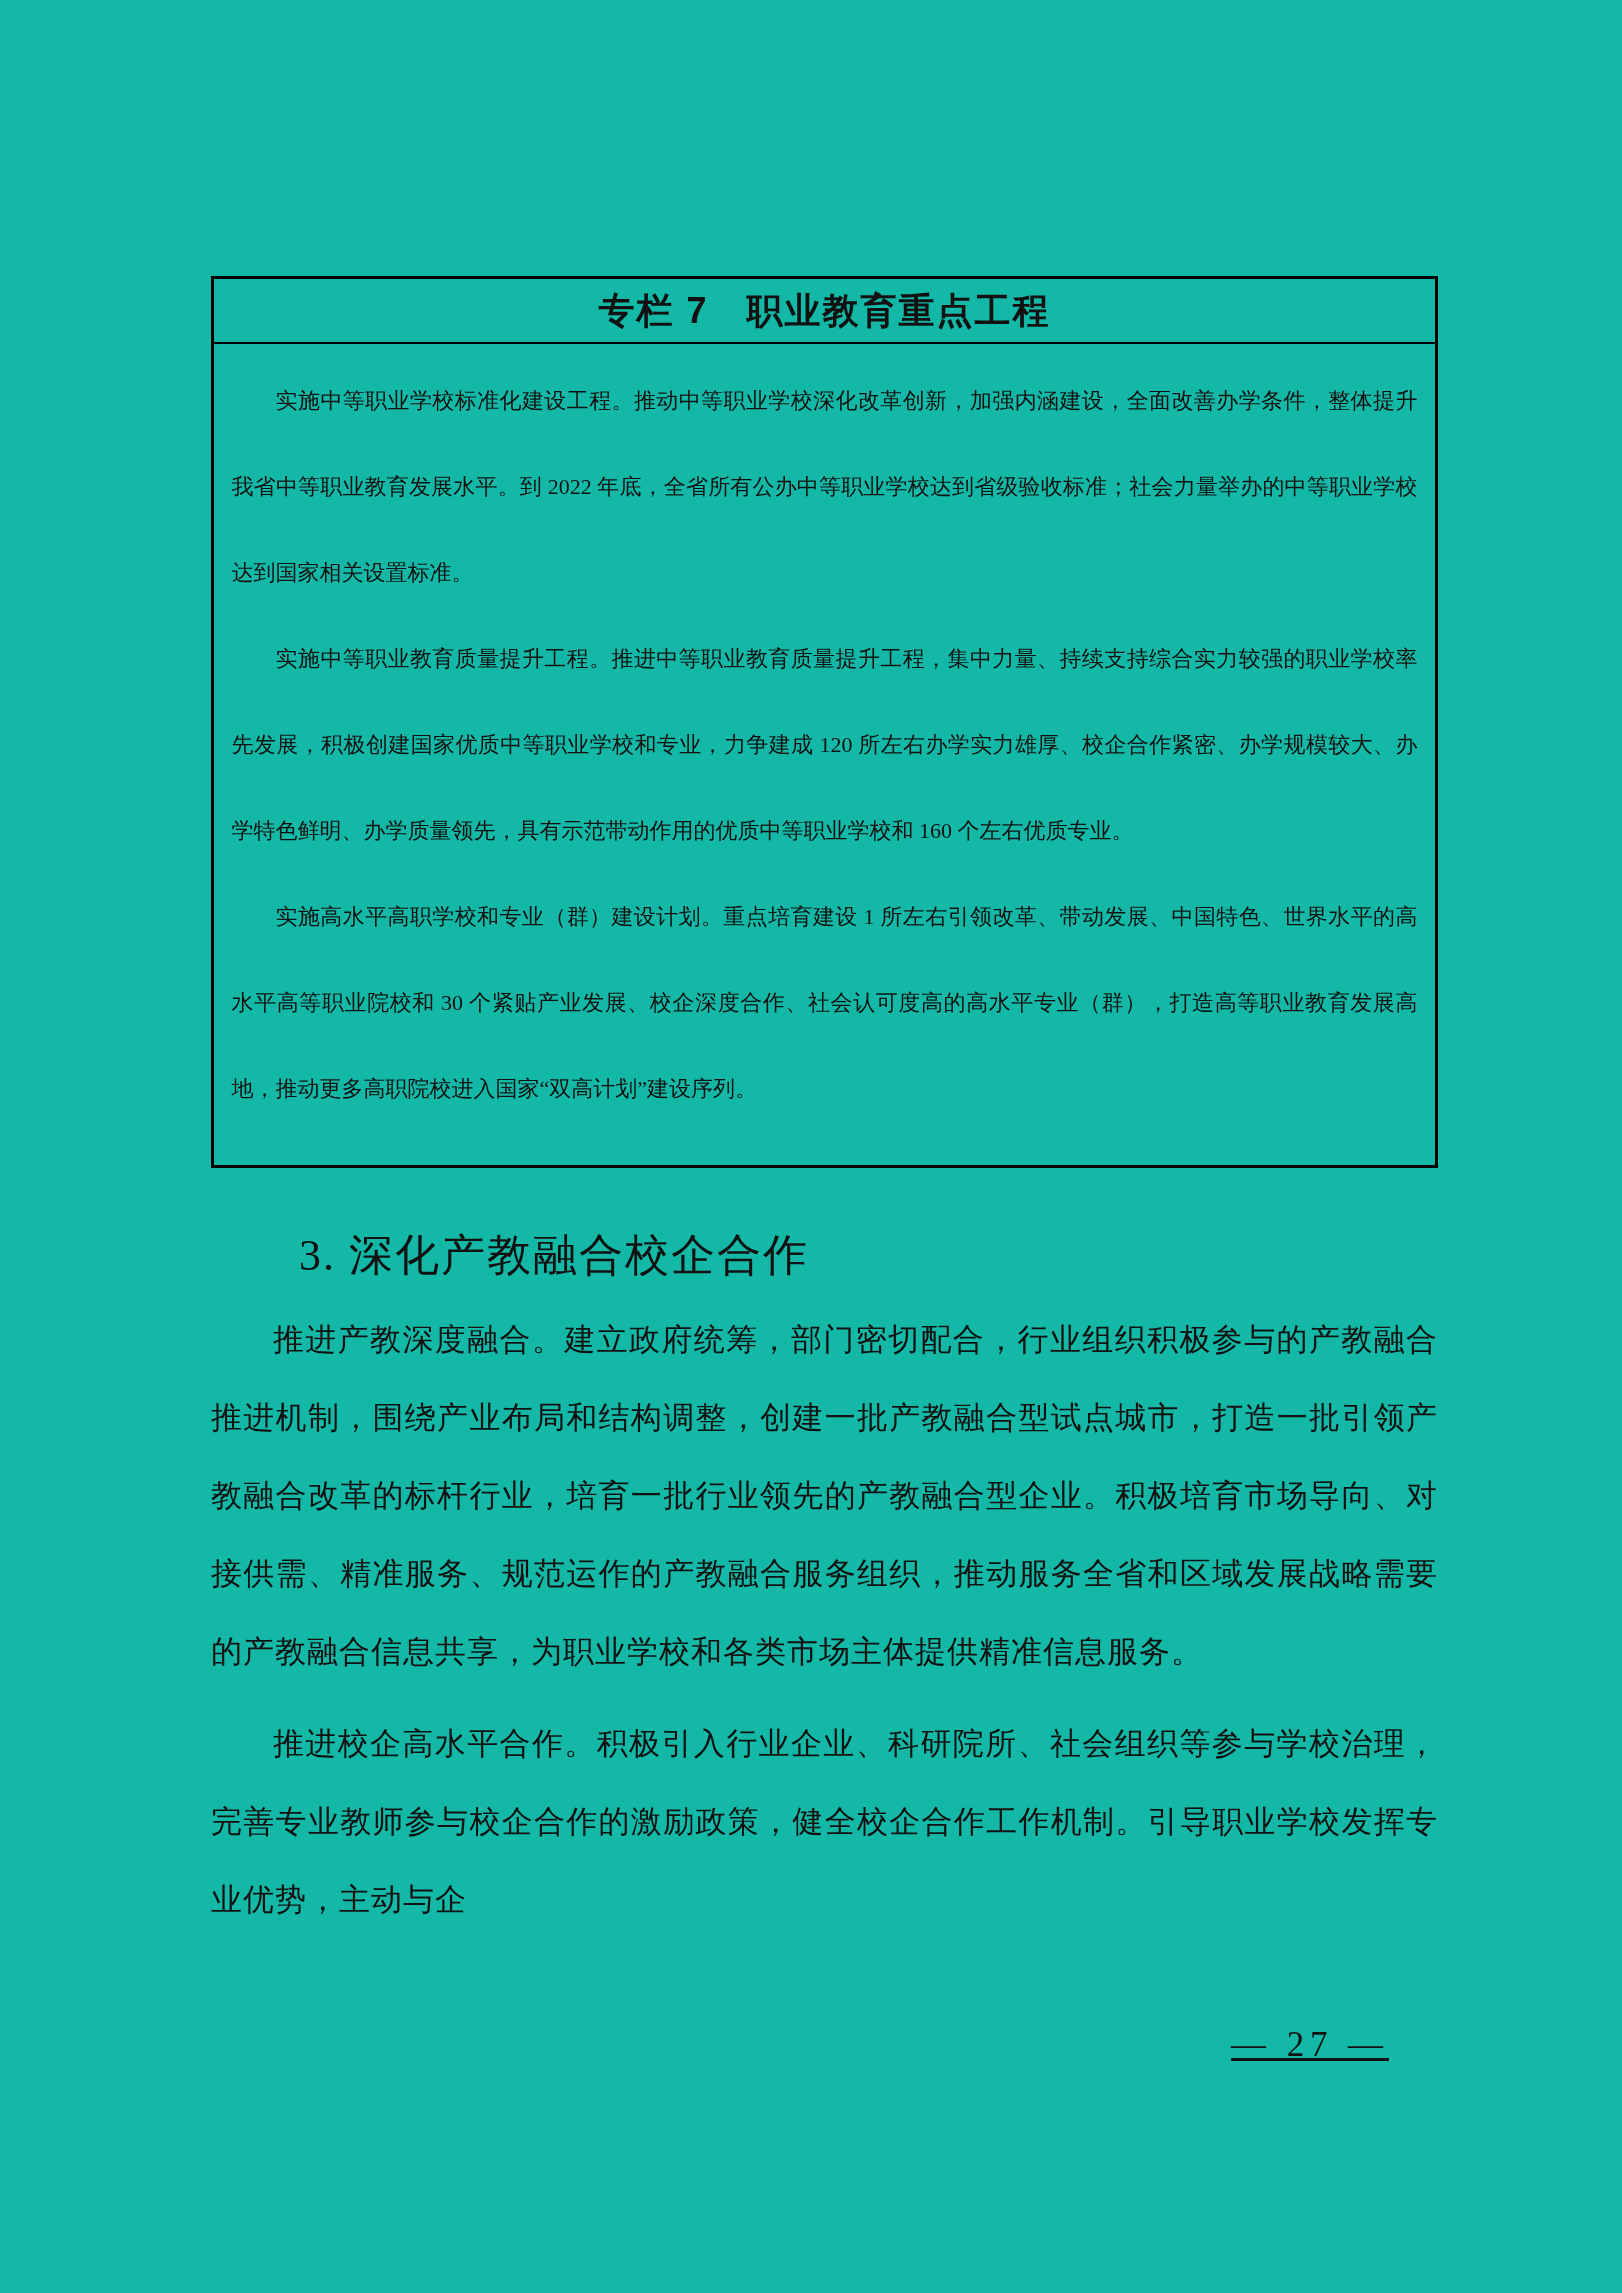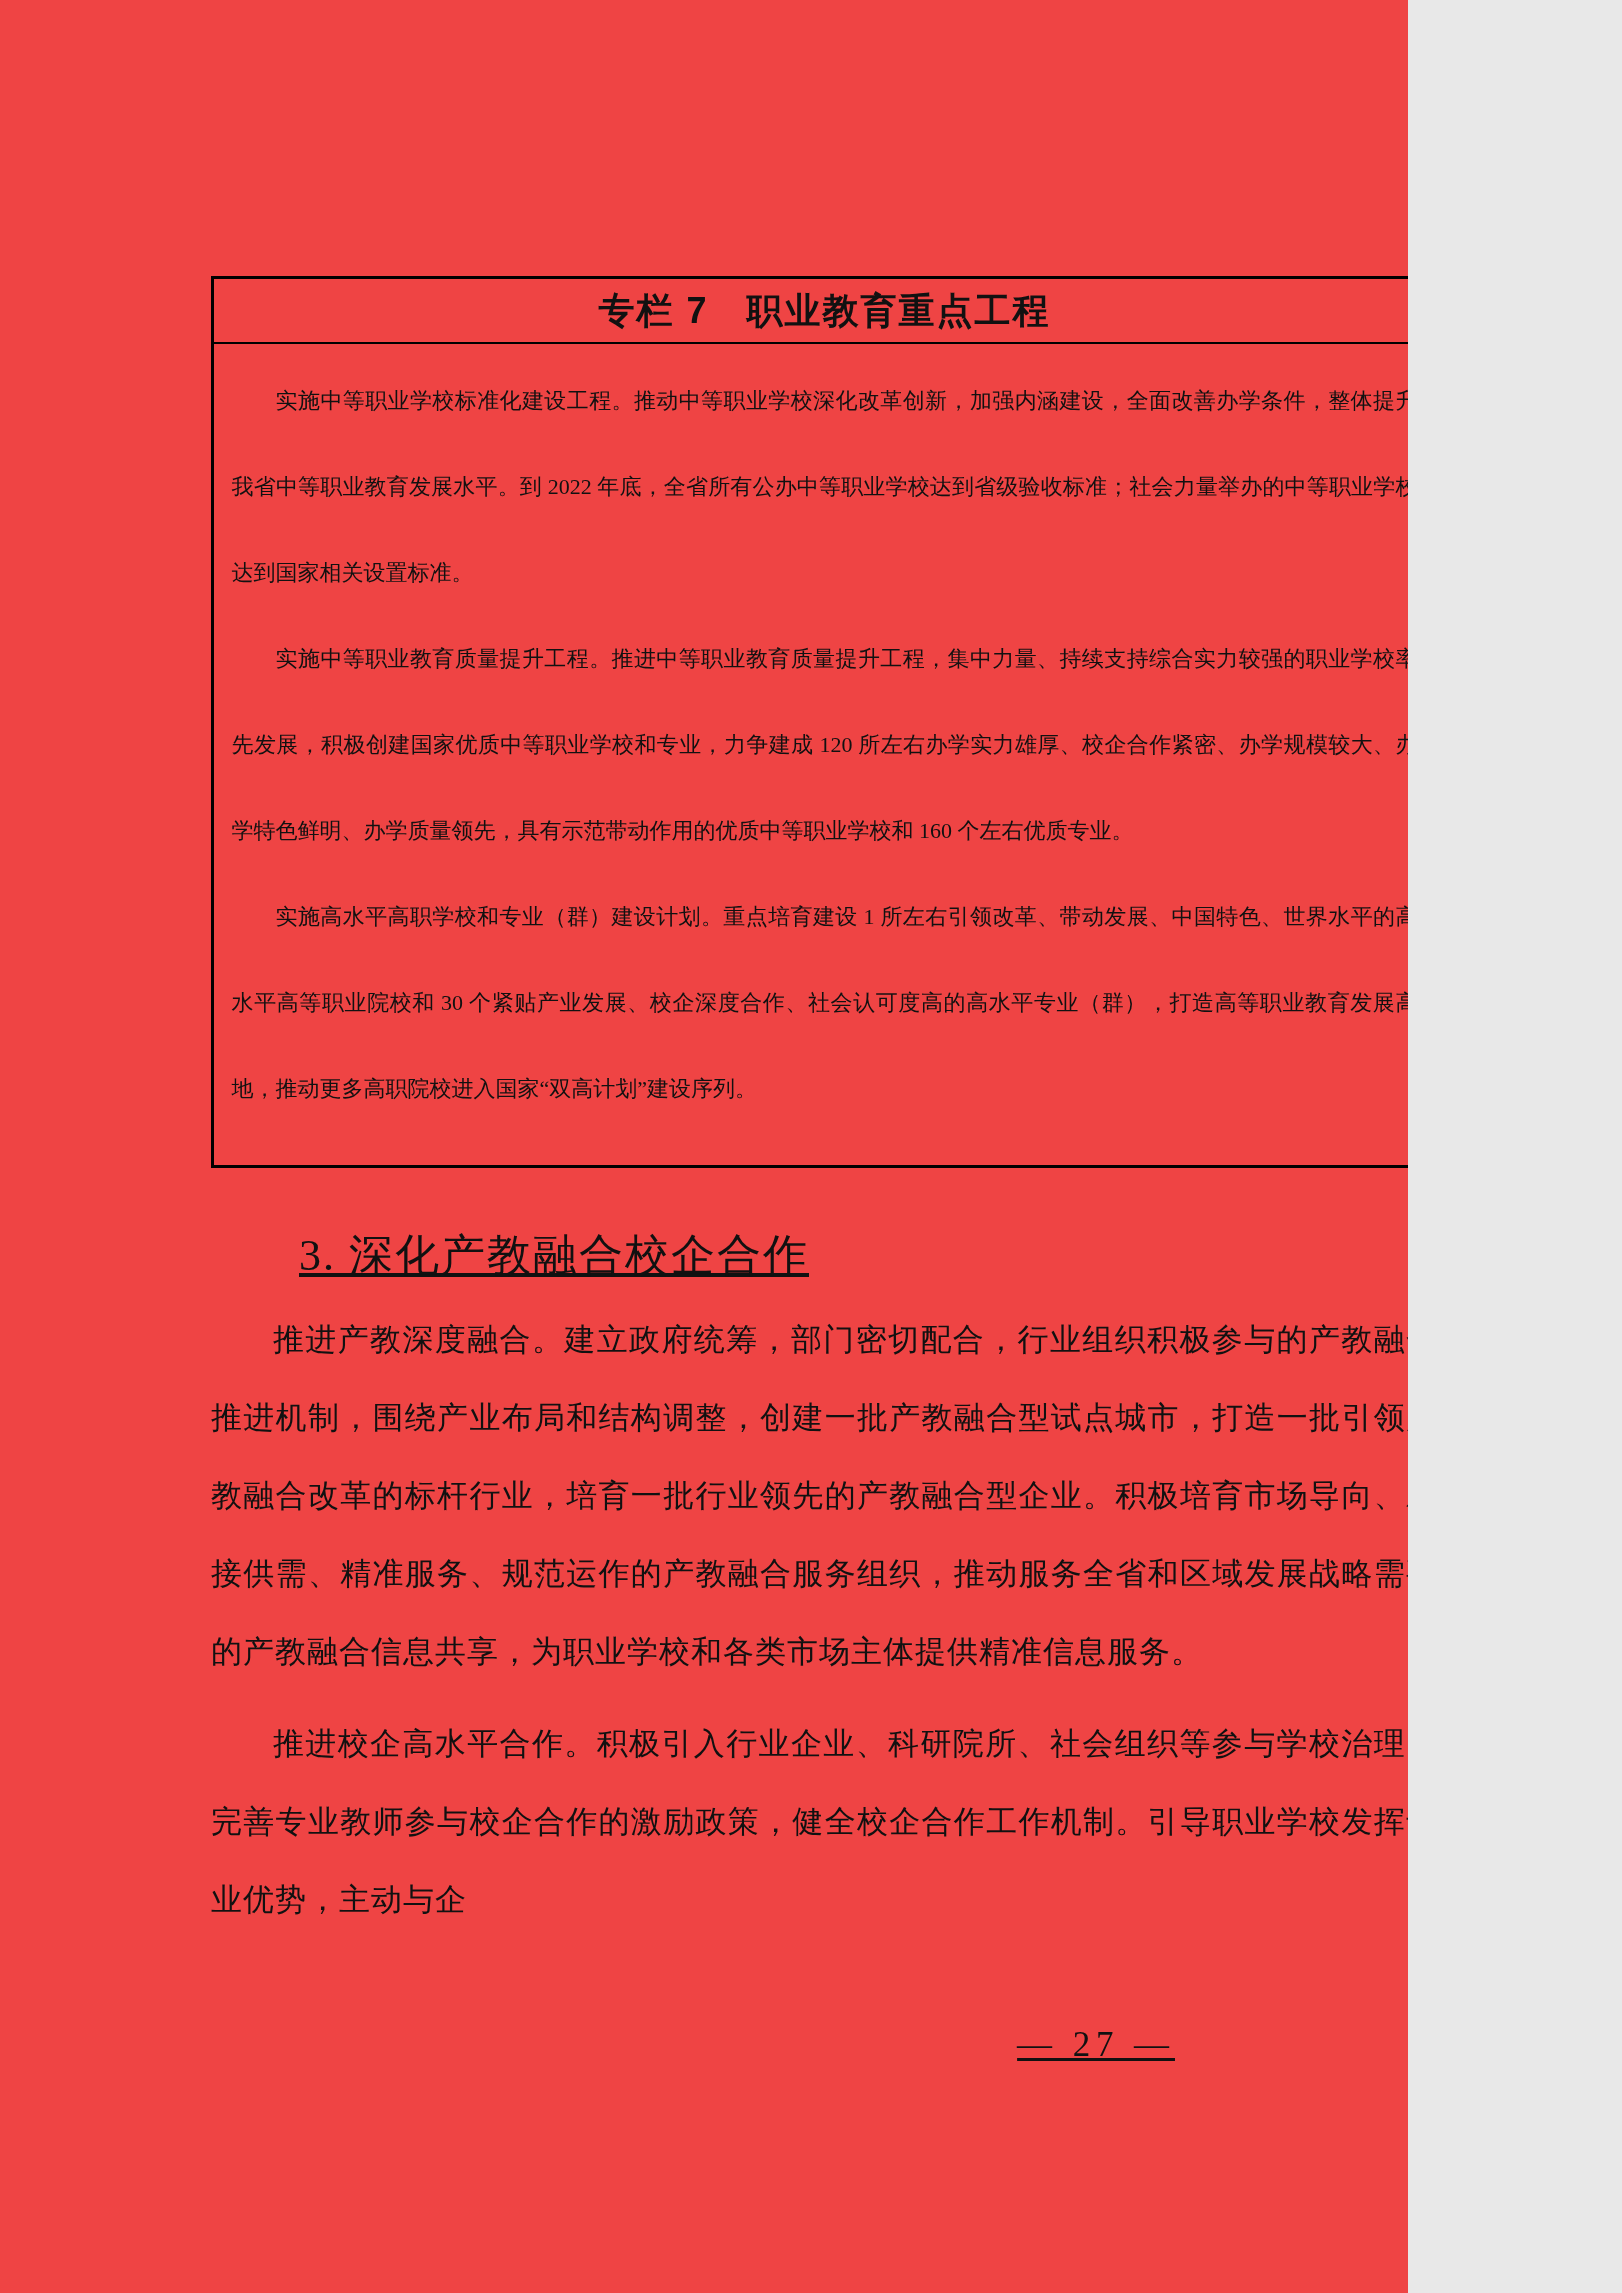--- a/index.html
+++ b/index.html
@@ -2,23 +2,23 @@
 <html lang="zh"><head>
 <meta charset="utf-8">
 <style>
   html, body {
     margin: 0;
     padding: 0;
     background: #e8e8e8;
   }
   .page {
     position: relative;
-    width: 1408px;
+    width: 1622px;
     height: 2294px;
-    background: #ef4444;
+    background: #14b8a6;
     font-family: "Liberation Serif", "DejaVu Serif", serif;
     color: #111111;
     overflow: hidden;
   }
   .content {
     position: absolute;
     left: 211px;
     top: 276px;
     width: 1227px;
   }
@@ -49,21 +49,20 @@
     text-indent: 2em;
   }
   
   .section-heading {
     margin: 55px 0 0 0;
     padding-left: 88px;
     font-size: 44px;
     font-weight: normal;
     line-height: 65px;
     letter-spacing: 2px;
-    text-decoration: underline;
   }
   .body-para {
     margin: 13.7px 0 0 0;
     font-size: 31px;
     line-height: 78px;
     text-align: justify;
     text-justify: inter-ideograph;
     text-indent: 2em;
     letter-spacing: 1px;
   }

